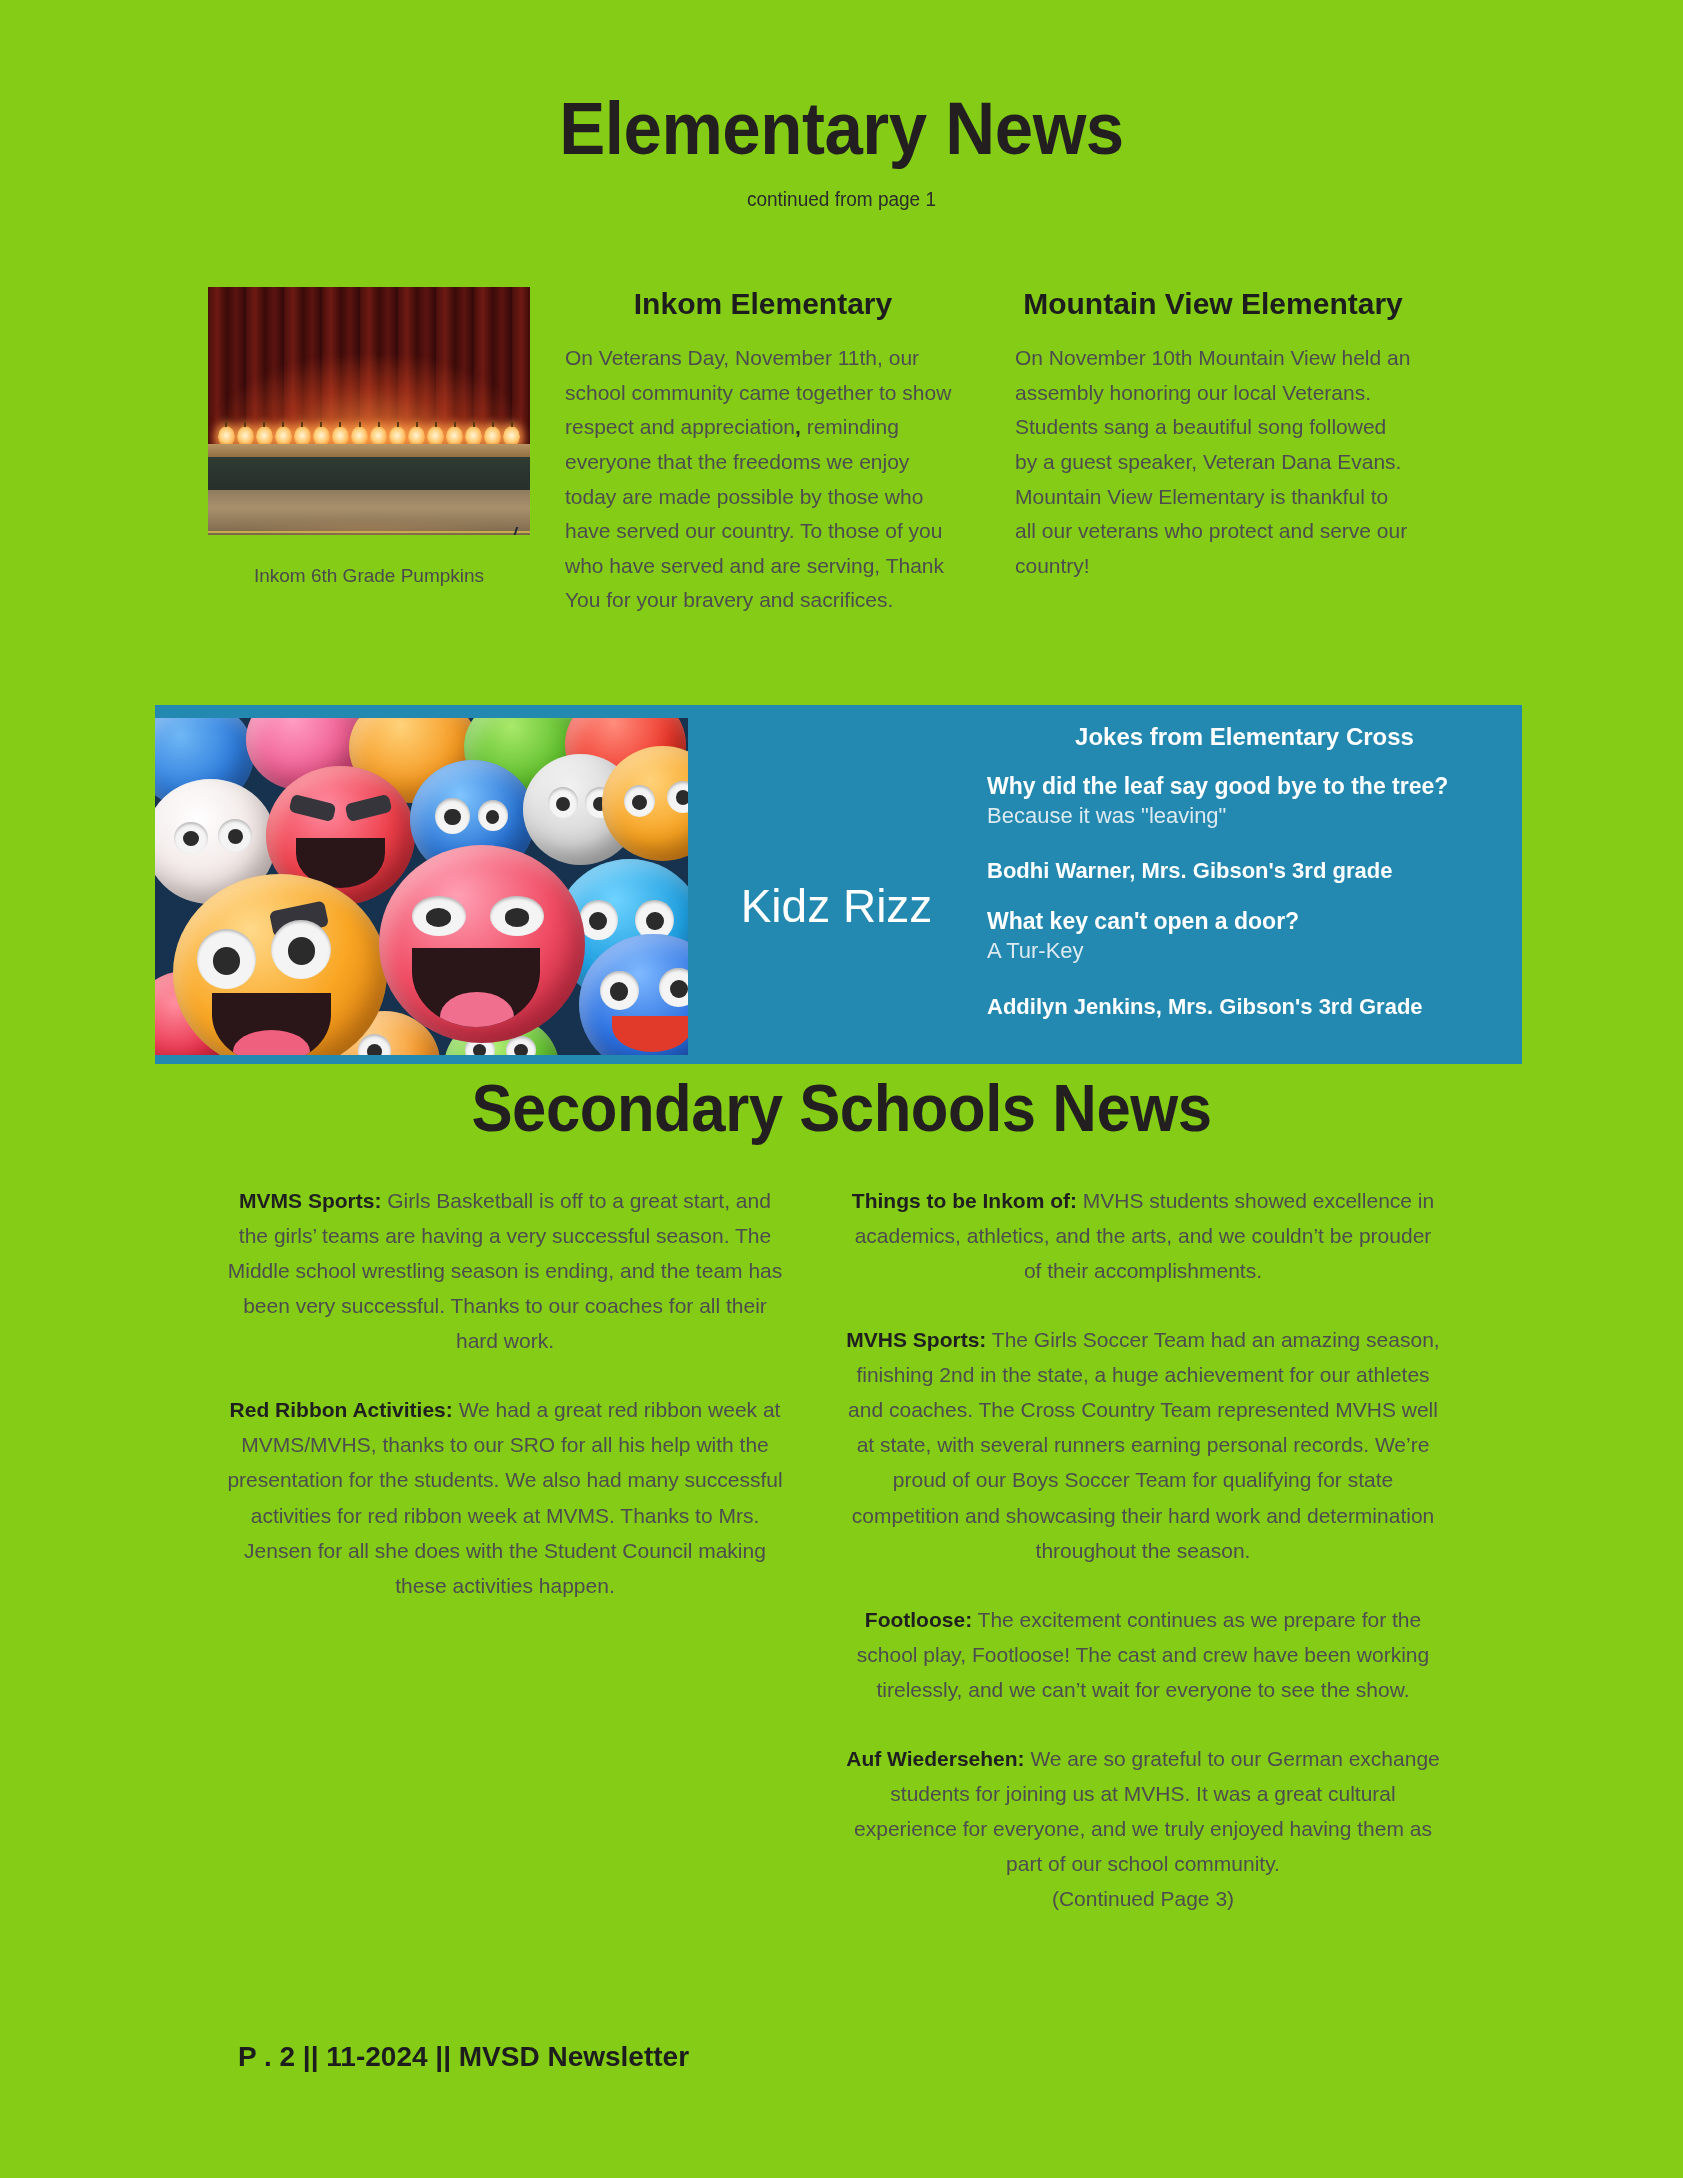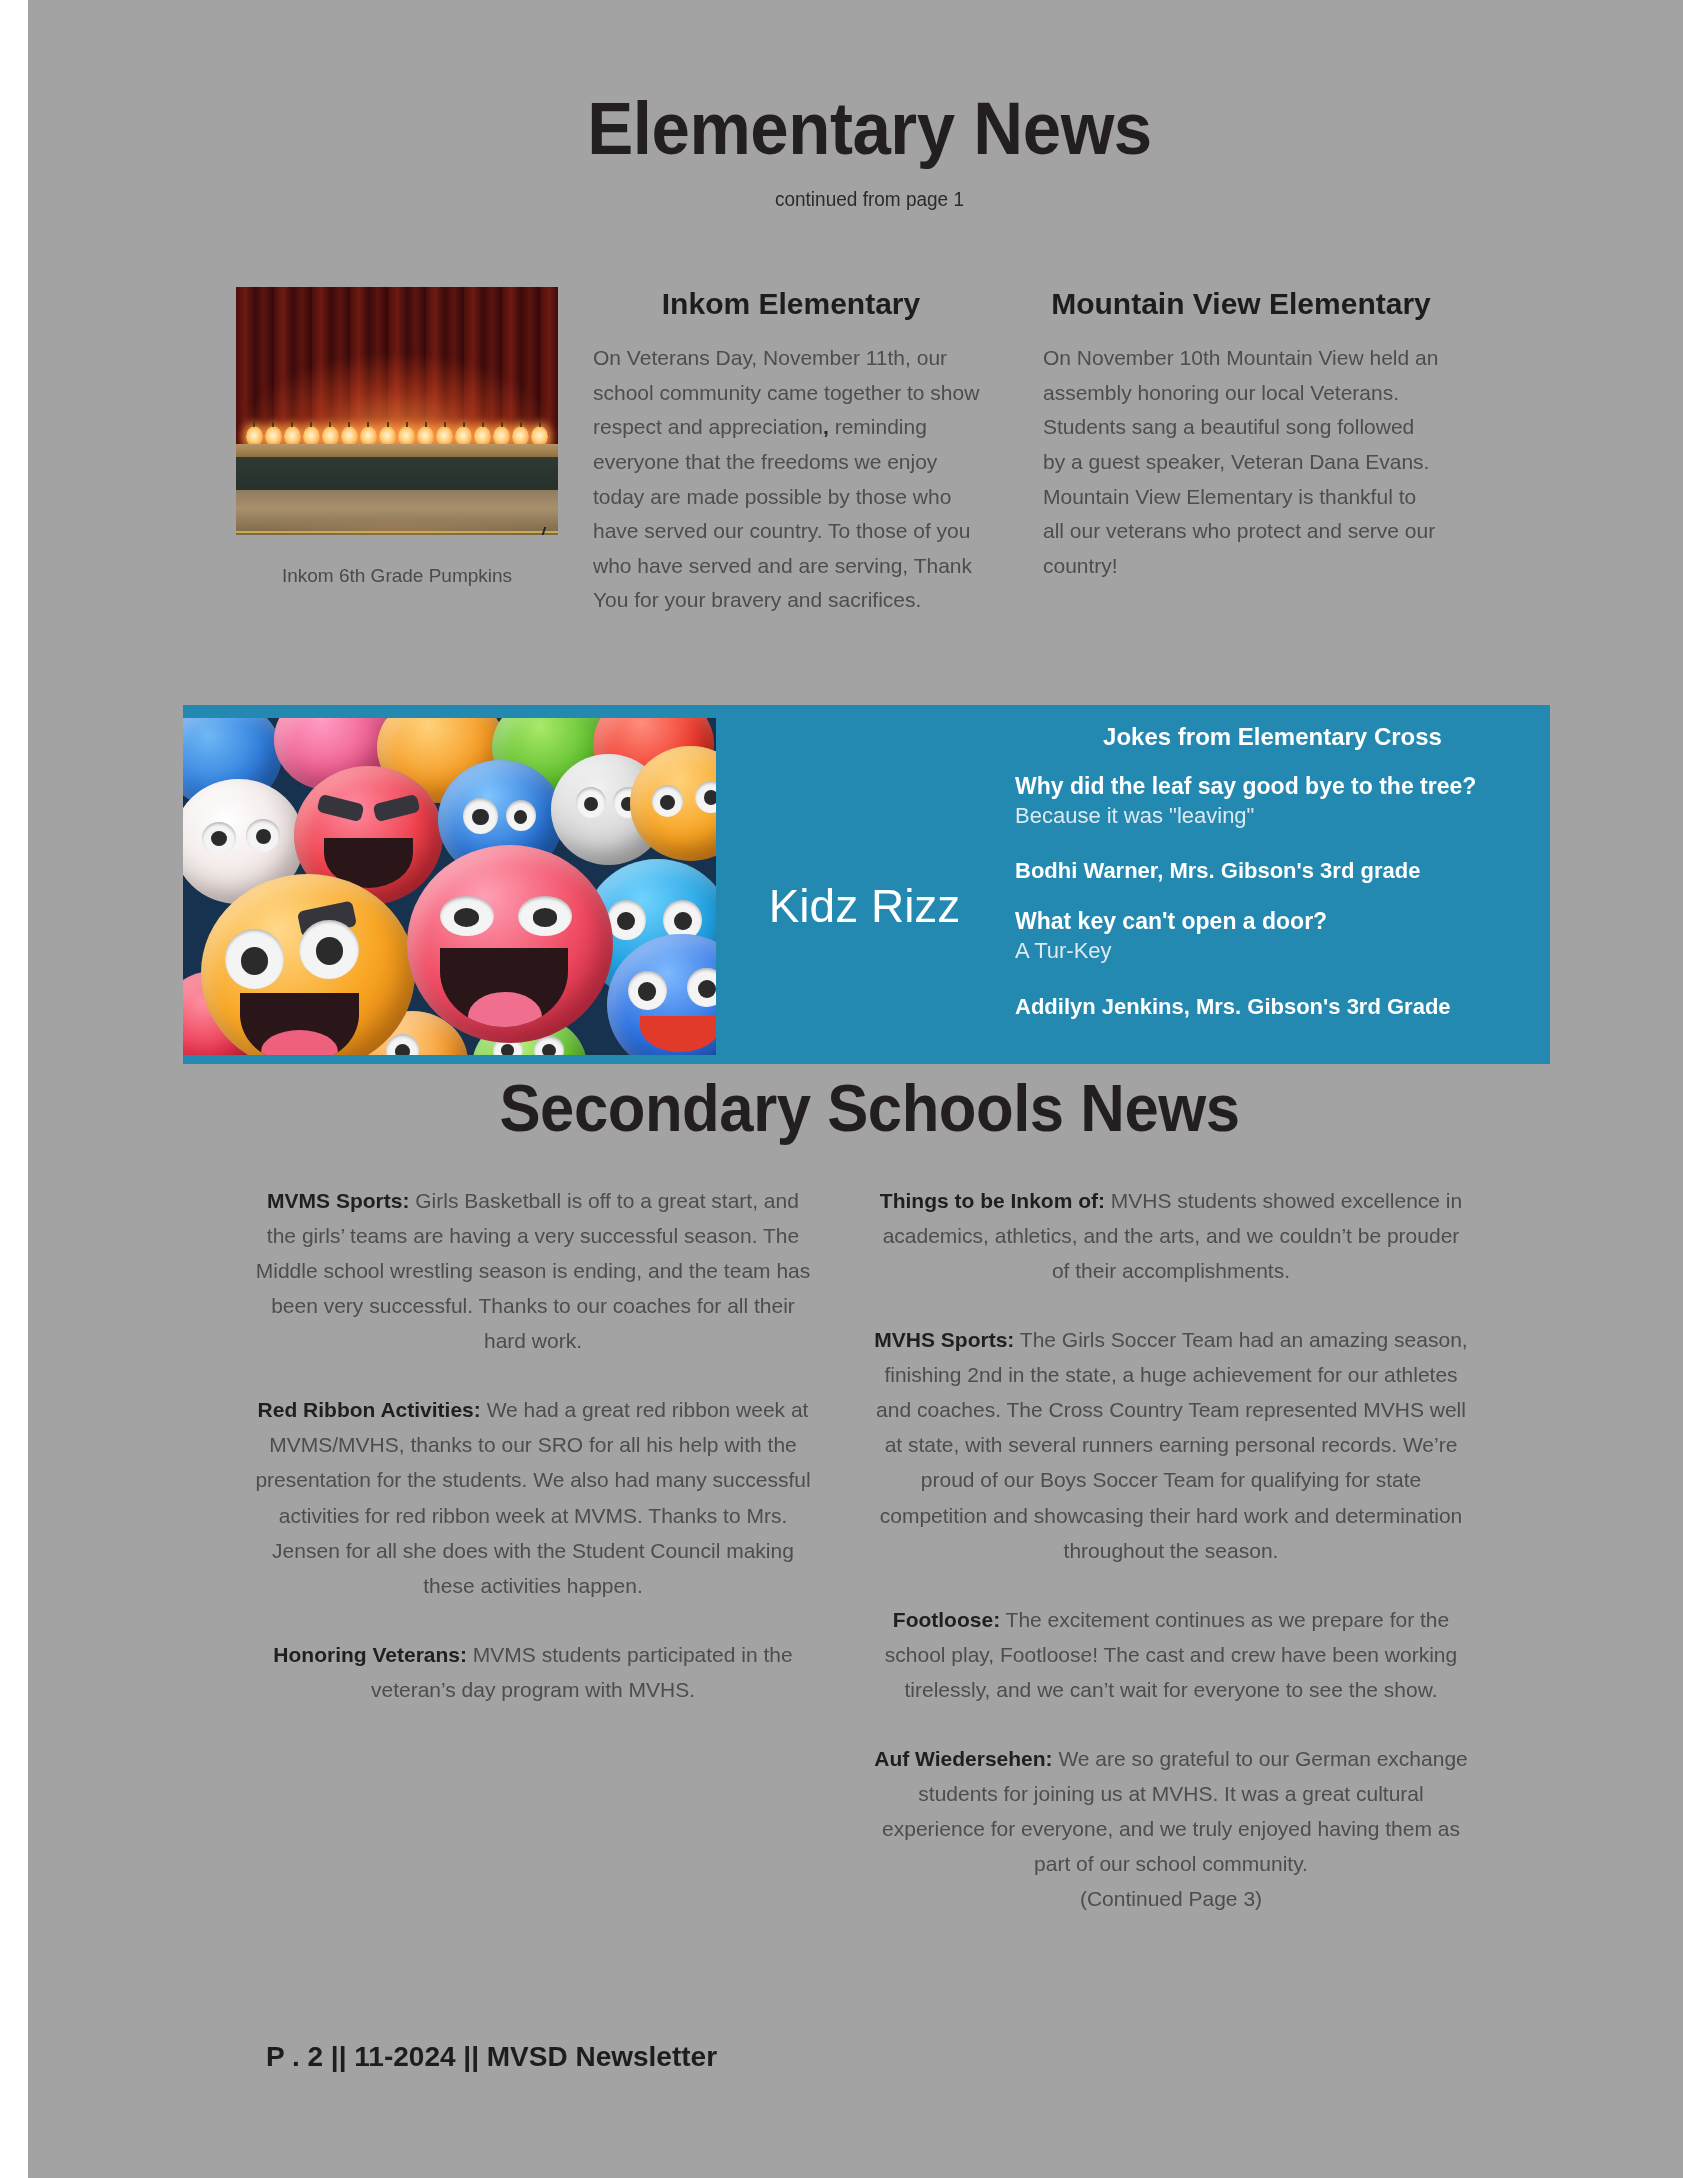--- a/index.html
+++ b/index.html
@@ -10,22 +10,21 @@
   body {
     width: 1683px;
     height: 2178px;
     position: relative;
     font-family: "Liberation Sans", sans-serif;
     overflow: hidden;
   }
   .page {
     position: absolute;
     inset: 0;
-    background: #a3a3a3;
-    margin-left: 28px;
+    background: #84cc16;
   }
 
   
   .masthead {
     position: absolute;
     top: 91px;
     left: 0;
     width: 1683px;
     text-align: center;
   }
@@ -422,21 +421,20 @@
       </div>
     </div>
   </div>
 
   <div class="secondary-title">Secondary Schools News</div>
 
   <div class="sec-cols">
     <div class="sec-col-left">
       <p class="sec-p"><b>MVMS Sports:</b><span>  Girls Basketball is off to a great start, and the girls’ teams are having a very successful season. The Middle school wrestling season is ending, and the team has been very successful. Thanks to our coaches for all their hard work.</span></p>
       <p class="sec-p"><b>Red Ribbon Activities:</b><span>  We had a great red ribbon week at MVMS/MVHS, thanks to our SRO for all his help with the presentation for the students. We also had many successful activities for red ribbon week at MVMS. Thanks to Mrs. Jensen for all she does with the Student Council making these activities happen.</span></p>
-      <p class="sec-p"><b>Honoring Veterans:</b><span>  MVMS students participated in the veteran’s day program with MVHS.</span></p>
     </div>
 
     <div class="sec-col-right">
       <p class="sec-p"><b>Things to be Inkom of:</b><span>  MVHS students showed excellence in academics, athletics, and the arts, and we couldn’t be prouder of their accomplishments.</span></p>
       <p class="sec-p"><b>MVHS Sports:</b><span> The Girls Soccer Team had an amazing season, finishing 2nd in the state, a huge achievement for our athletes and coaches. The Cross Country Team represented MVHS well at state, with several runners earning personal records. We’re proud of our Boys Soccer Team for qualifying for state competition and showcasing their hard work and determination throughout the season.</span></p>
       <p class="sec-p"><b>Footloose:</b><span>  The excitement continues as we prepare for the school play, Footloose! The cast and crew have been working tirelessly, and we can’t wait for everyone to see the show.</span></p>
       <p class="sec-p"><b>Auf Wiedersehen:</b><span>  We are so grateful to our German exchange students for joining us at MVHS. It was a great cultural experience for everyone, and we truly enjoyed having them as part of our school community.</span><br><span>(Continued Page 3)</span></p>
     </div>
   </div>
 

